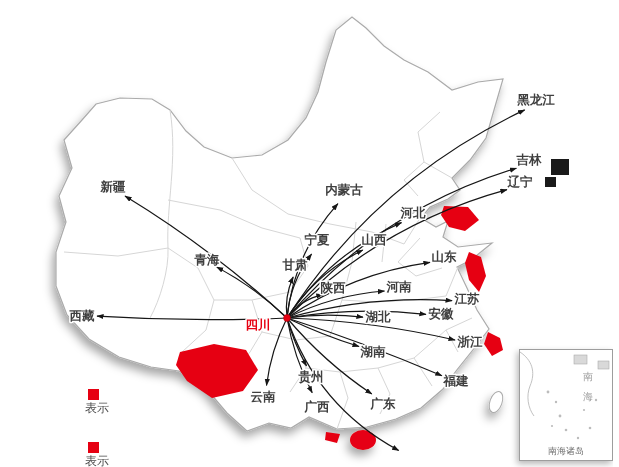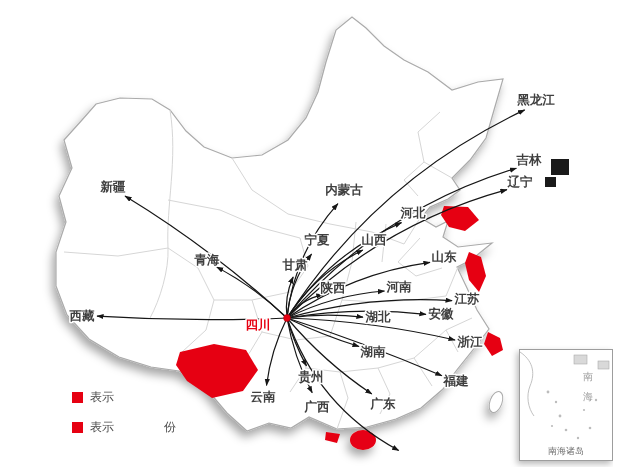--- a/index.html
+++ b/index.html
@@ -14,21 +14,21 @@
           paint-order:stroke;stroke:#ffffff;stroke-width:3px;stroke-linejoin:round;}
   .hub{fill:var(--hl,#e60012);}
   .hubdot{fill:var(--hl,#e60012);stroke:#b30010;stroke-width:.6;}
   .inset-rect{fill:#ffffff;stroke:#9d9d9d;stroke-width:1;filter:drop-shadow(-2px 3px 3px rgba(0,0,0,.28));}
   .inset-coast{fill:none;stroke:#c2c2c2;stroke-width:1;}
   .inset-char{font:10px "Liberation Sans",sans-serif;fill:#9a9a9a;text-anchor:middle;}
   .inset-caption{font:9px "Liberation Sans",sans-serif;fill:#6e6e6e;text-anchor:middle;}
   .inset-dot{fill:#bcbcbc;}
   .inset-box{fill:#d9d9d9;stroke:#ababab;stroke-width:.6;}
   .legend{position:absolute;left:72px;top:389px;font:12px "Liberation Sans",sans-serif;color:#4c4c4c;}
-  .lrow{display:flex;align-items:center;margin-bottom:13px;white-space:nowrap;}
+  .lrow{display:flex;align-items:center;margin-bottom:13px;white-space:nowrap;flex-direction:column;}
   .sq{display:inline-block;width:11px;height:11px;background:var(--hl,#e60012);margin-right:7px;}
   .mask{display:inline-block;height:12px;}
   .m1{width:38px;}
   .m2{width:50px;}
 </style>
 </head>
 <body>
 
 <div class="stage">
   <svg width="619" height="467" viewBox="0 0 619 467">

